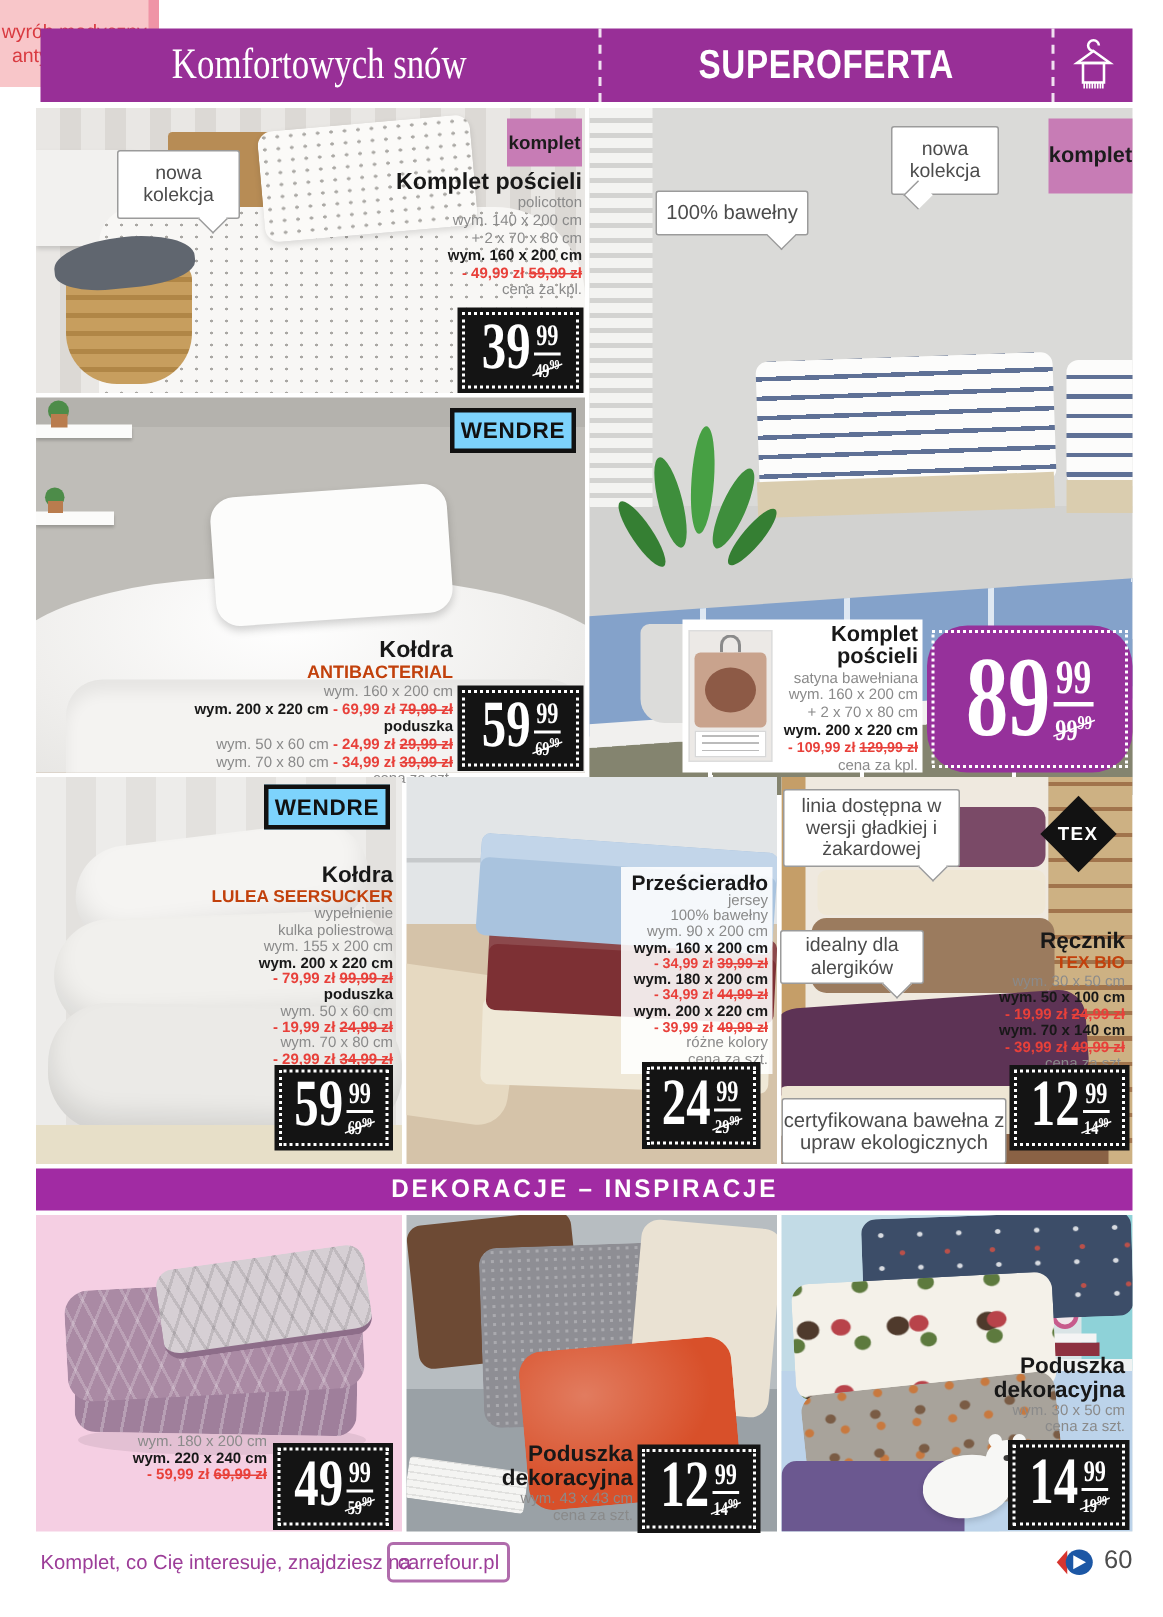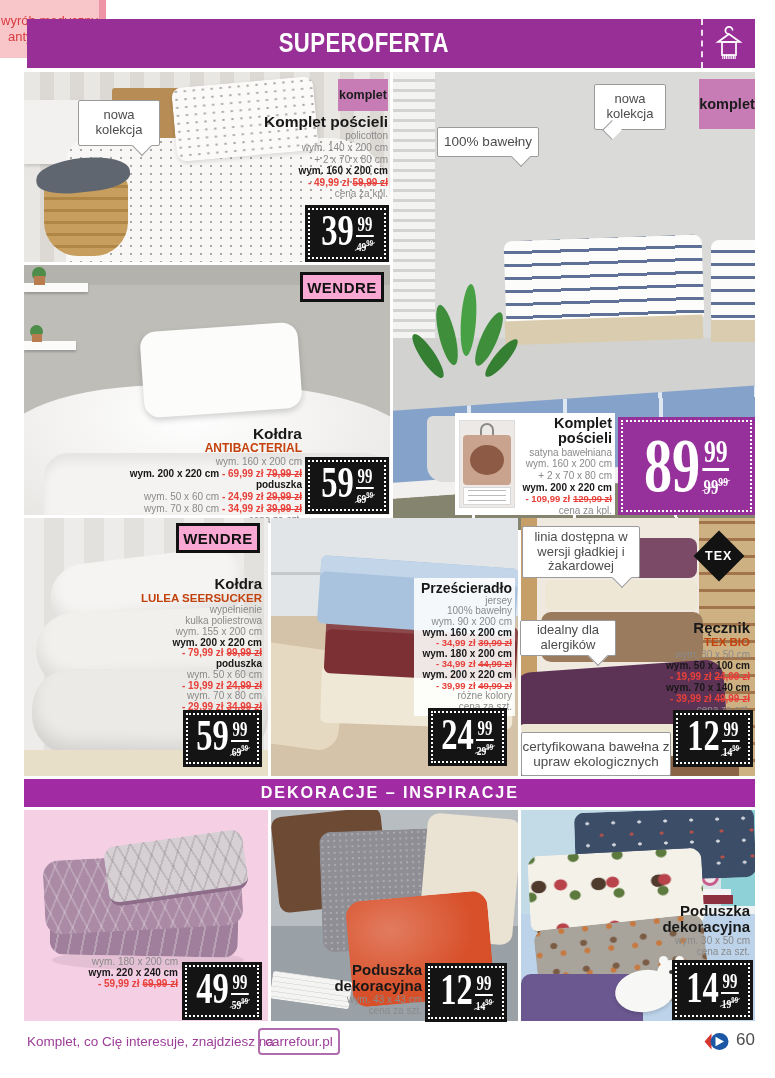--- a/index.html
+++ b/index.html
@@ -17,21 +17,21 @@
   
   .photo{overflow:hidden;background:#ddd;}
   
   .bubble{background:#fff;border:1.5px solid #9b9b9b;color:#4c4c4c;display:flex;align-items:center;justify-content:center;
           text-align:center;line-height:1.12;border-radius:2px;box-sizing:border-box;}
   .tail-br::after{content:"";position:absolute;right:10px;bottom:-7.5px;width:13px;height:13px;background:#fff;
           border-right:1.5px solid #9b9b9b;border-bottom:1.5px solid #9b9b9b;transform:rotate(45deg);}
   .tail-bl::after{content:"";position:absolute;left:10px;bottom:-7.5px;width:13px;height:13px;background:#fff;
           border-left:1.5px solid #9b9b9b;border-bottom:1.5px solid #9b9b9b;transform:rotate(45deg);}
   .corner{background:#c77cb5;color:#1c1c1c;font-weight:bold;display:flex;align-items:center;justify-content:center;}
-  .wendre{background:#f9a8d4;border:3px solid #111;color:#111;font-weight:bold;font-size:15px;letter-spacing:.5px;
+  .wendre{background:#7dd3fc;border:3px solid #111;color:#111;font-weight:bold;font-size:15px;letter-spacing:.5px;
           display:flex;align-items:center;justify-content:center;}
   .wendre::after{content:"";position:absolute;right:-9px;bottom:-11px;width:18px;height:18px;background:#111;
           transform:rotate(45deg);z-index:-1;}
   .tex{background:#121212;display:flex;align-items:center;justify-content:center;transform:rotate(45deg);}
   .tex span{transform:rotate(-45deg);color:#fff;font-weight:bold;font-size:12.5px;letter-spacing:1px;}
   .medlabel{background:#f8c6c9;border-right:7px solid #ef94a6;color:#d93a40;font-size:13px;line-height:1.25;
           display:flex;align-items:center;justify-content:center;text-align:center;box-sizing:border-box;}
   
   .tb{text-align:right;}
   .tb .title{font-size:15.5px;font-weight:bold;color:#181818;line-height:1.06;}
@@ -65,20 +65,23 @@
   .f-box{left:258px;top:1028px;width:78px;height:23px;border:2px solid #b06cac;border-radius:4px;display:flex;
          align-items:center;justify-content:center;font-size:13.5px;color:#9c3d98;}
   .f-page{left:736px;top:1030px;font-size:17px;color:#4c4c4c;}
 </style>
 </head>
 <body>
 
 <div class="page">
 
   <div class="abs header">
+    <div class="h-left">
+      <span class="h-title">Komfortowych snów</span>
+    </div>
     <div class="h-mid">
       <span class="h-super">SUPEROFERTA</span>
     </div>
     <div class="h-icon">
       <svg width="30" height="38" viewBox="0 0 30 38">
         <path d="M15 9 a3.6 3.6 0 1 1 3.6 -3.6" fill="none" stroke="#fff" stroke-width="1.7"></path>
         <path d="M15 9 L4 17 H26 Z" fill="none" stroke="#fff" stroke-width="1.7"></path>
         <rect x="8" y="17" width="14" height="13" fill="none" stroke="#fff" stroke-width="1.7"></rect>
         <path d="M8.8 30 v4 M10.6 30 v4 M12.4 30 v4 M14.2 30 v4 M16 30 v4 M17.8 30 v4 M19.6 30 v4 M21.2 30 v4" stroke="#fff" stroke-width="1.1"></path>
       </svg>
@@ -190,21 +193,21 @@
   </div>
   <div class="tb" style="left:520px;top:416px;width:92px;">
     <div class="title wrap" style="font-size:14.5px;white-space:normal;">Komplet pościeli</div>
     <div class="row wrap" style="font-size:10px;">satyna bawełniana</div>
     <div class="row" style="font-size:10px;">wym. 160 x 200 cm</div>
     <div class="row" style="font-size:10px;">+ 2 x 70 x 80 cm</div>
     <div class="row b" style="font-size:10px;">wym. 200 x 220 cm</div>
     <div class="row" style="font-size:9.5px;"><span class="pn">- 109,99 zł</span> <span class="po">129,99 zł</span></div>
     <div class="row" style="font-size:10px;">cena za kpl.</div>
   </div>
-  <div class="badge purple lg" style="left:618px;top:417px;width:137px;height:98px;">
+  <div class="badge purple lg" style="left:618px;top:417px;width:137px;height:98px;border-radius:27px;">
     <div class="bin">
         <div class="price">
       <span class="pmain">89</span>
       <span class="pcol">
         <span class="psup">99</span>
         <span class="pold"><span>99</span><sup>99</sup></span>
       </span>
     </div>
       </div>
   </div>

